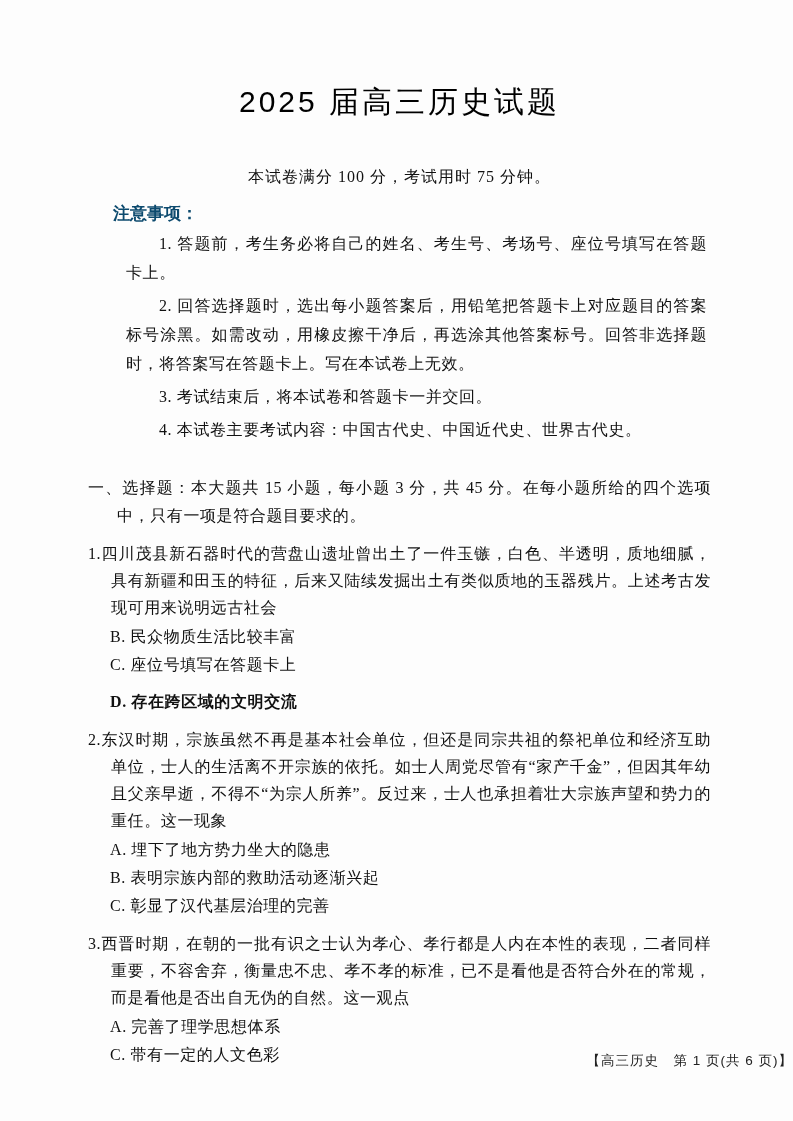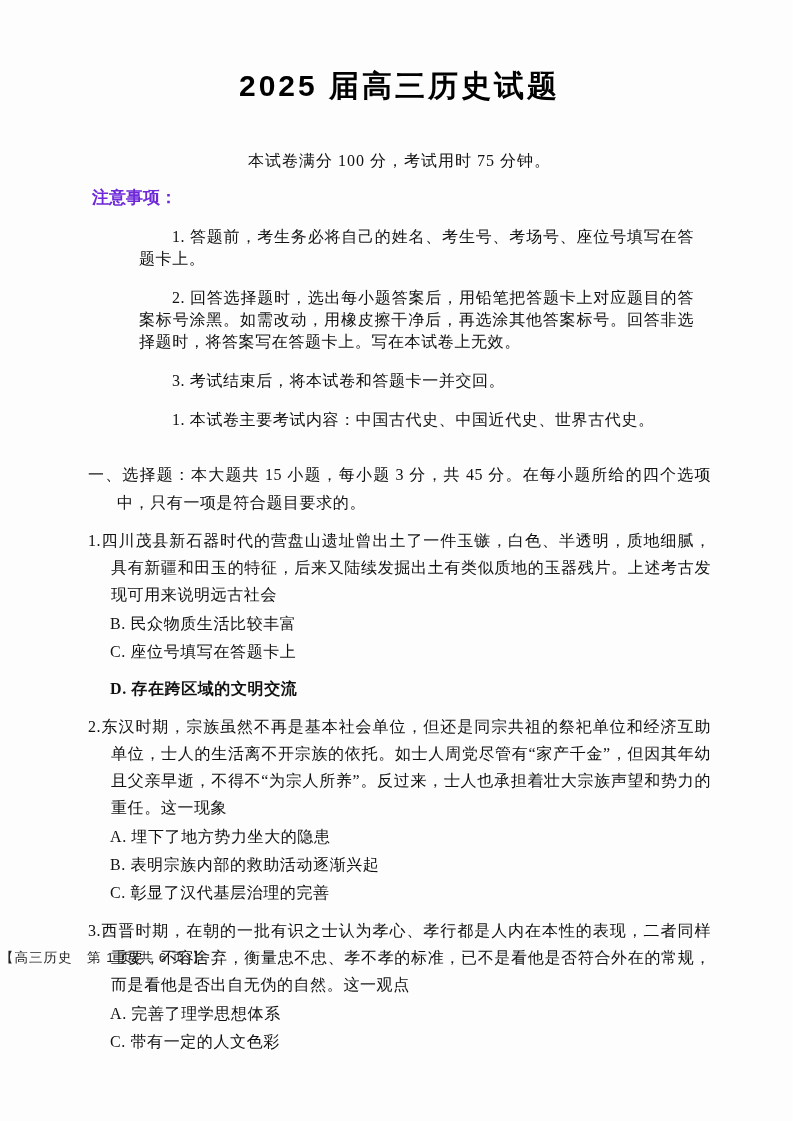--- a/index.html
+++ b/index.html
@@ -12,47 +12,47 @@
     color: #111;
     font-family: "Liberation Serif", "DejaVu Serif", serif;
     font-size: 16px;
     overflow: hidden;
     box-sizing: border-box;
   }
   .content {
     padding: 66px 82px 0 88px;
   }
   .title {
-    margin: 0;
+    margin: 16px;
     text-align: center;
     font-family: "Liberation Sans", "DejaVu Sans", sans-serif;
-    font-weight: bold;
+    font-weight: normal;
     font-size: 30px;
     letter-spacing: 3px;
     color: #000;
   }
   .subtitle {
     margin: 44px 0 0 0;
     text-align: center;
     letter-spacing: 1px;
     font-family: Liberation Serif, serif;
   }
   .notice-heading {
-    margin: 14px 0 0 4px;
+    margin: 14px 0 0 25px;
     font-family: "Liberation Sans", "DejaVu Sans", sans-serif;
     font-weight: bold;
     font-size: 17px;
-    color: #6d28d9;
+    color: #0c4a6e;
   }
   .notices {
     margin: 2px 0 0 34px;
   }
   .notice {
-    margin: 17px;
-    line-height: 22px;
+    margin: 4px;
+    line-height: 29px;
     text-indent: 33px;
     text-align: justify;
     letter-spacing: 0.6px;
   }
   .section-heading {
     margin: 30px 0 0 0;
     padding-left: 29px;
     text-indent: -29px;
     line-height: 28px;
     text-align: justify;
@@ -77,24 +77,24 @@
     margin: 0;
     line-height: 28px;
     letter-spacing: 0.6px;
   }
   .option.opt-gap {
     margin-top: 9px;
     font-weight: bold;
   }
   .footer {
     position: absolute;
-    top: 949px;
+    top: 1052px;
     left: 0;
     width: 100%;
-    text-align: left;
+    text-align: right;
     font-family: "Liberation Sans", "DejaVu Sans", sans-serif;
     font-size: 13.5px;
     letter-spacing: 1px;
     color: #222;
   }
 </style>
 </head>
 <body>
 
 <div class="page">
@@ -103,21 +103,21 @@
     <h1 class="title">2025 届高三历史试题</h1>
 
     <p class="subtitle">本试卷满分 100 分，考试用时 75 分钟。</p>
 
     <h2 class="notice-heading">注意事项：</h2>
 
     <div class="notices">
       <p class="notice">1. 答题前，考生务必将自己的姓名、考生号、考场号、座位号填写在答题卡上。</p>
       <p class="notice">2. 回答选择题时，选出每小题答案后，用铅笔把答题卡上对应题目的答案标号涂黑。如需改动，用橡皮擦干净后，再选涂其他答案标号。回答非选择题时，将答案写在答题卡上。写在本试卷上无效。</p>
       <p class="notice">3. 考试结束后，将本试卷和答题卡一并交回。</p>
-      <p class="notice">1. 本试卷主要考试内容：中国古代史、中国近代史、世界古代史。</p>
+      <p class="notice">4. 本试卷主要考试内容：中国古代史、中国近代史、世界古代史。</p>
     </div>
 
     <p class="section-heading">一、选择题：本大题共 15 小题，每小题 3 分，共 45 分。在每小题所给的四个选项中，只有一项是符合题目要求的。</p>
 
     <div class="question">
       <p class="q-stem"><span>1.</span><span>四川茂县新石器时代的营盘山遗址曾出土了一件玉镞，白色、半透明，质地细腻，具有新疆和田玉的特征，后来又陆续发掘出土有类似质地的玉器残片。上述考古发现可用来说明远古社会</span></p>
       <div class="options">
         <p class="option">B. 民众物质生活比较丰富</p>
         <p class="option">C. 座位号填写在答题卡上</p>
         <p class="option opt-gap">D. 存在跨区域的文明交流</p>

